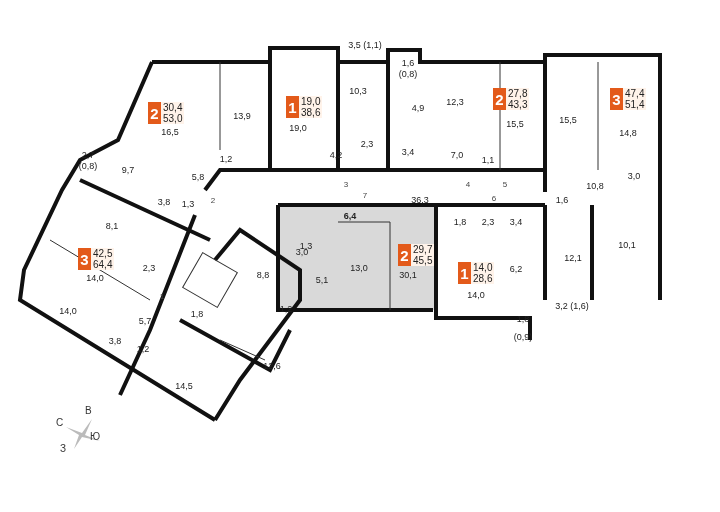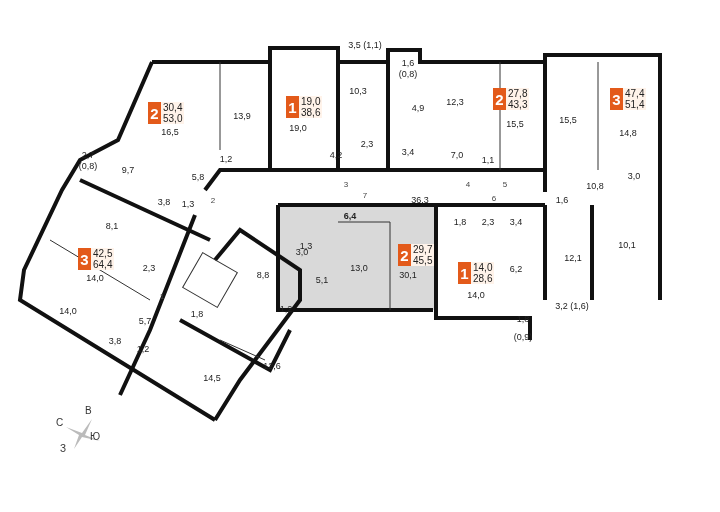--- a/index.html
+++ b/index.html
@@ -135,21 +135,21 @@
     <span class="lbl" style="left: 112px; top: 226px;">8,1</span>
     <span class="lbl" style="left: 149px; top: 268px;">2,3</span>
     <span class="lbl" style="left: 95px; top: 278px;">14,0</span>
     <span class="lbl" style="left: 68px; top: 311px;">14,0</span>
     <span class="lbl" style="left: 145px; top: 321px;">5,7</span>
     <span class="lbl" style="left: 197px; top: 314px;">1,8</span>
     <span class="lbl" style="left: 263px; top: 275px;">8,8</span>
     <span class="lbl" style="left: 286px; top: 309px;">1,2</span>
     <span class="lbl" style="left: 115px; top: 341px;">3,8</span>
     <span class="lbl" style="left: 143px; top: 349px;">1,2</span>
-    <span class="lbl" style="left: 184px; top: 378px; margin-left: 28px;">14,5</span>
+    <span class="lbl" style="left: 184px; top: 386px;">14,5</span>
     <span class="lbl" style="left: 272px; top: 366px;">12,6</span>
     <span class="lbl" style="left: 350px; top: 216px; font-weight: bold;">6,4</span>
     <span class="lbl" style="left: 302px; top: 224px; margin-top: 28px;">3,0</span>
     <span class="lbl" style="left: 306px; top: 246px;">1,3</span>
     <span class="lbl" style="left: 359px; top: 268px;">13,0</span>
     <span class="lbl" style="left: 322px; top: 280px;">5,1</span>
     <span class="lbl" style="left: 408px; top: 275px;">30,1</span>
     <span class="lbl" style="left: 460px; top: 222px;">1,8</span>
     <span class="lbl" style="left: 488px; top: 222px;">2,3</span>
     <span class="lbl" style="left: 476px; top: 295px;">14,0</span>

